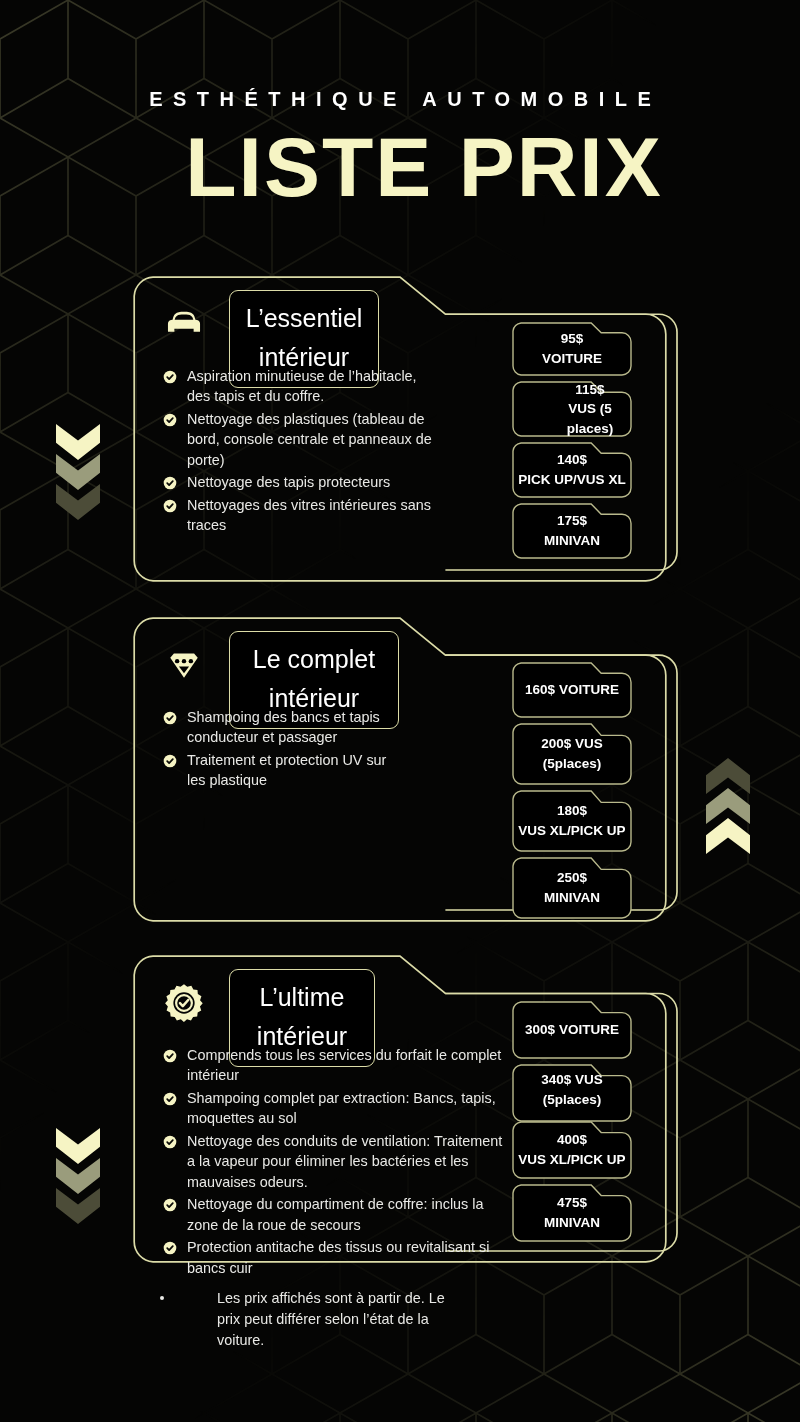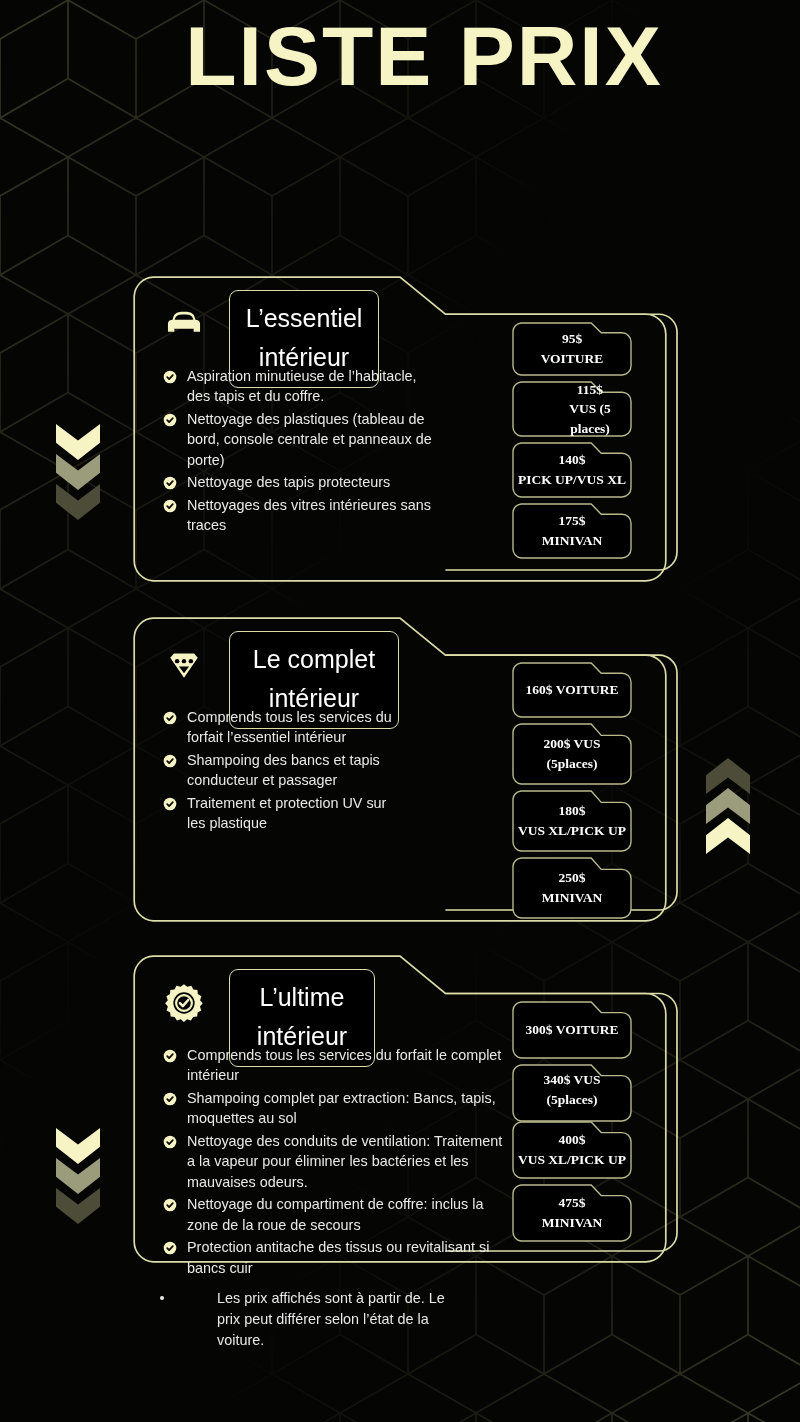--- a/index.html
+++ b/index.html
@@ -71,21 +71,21 @@
   .feat-mark { flex:0 0 auto; width:14px; height:14px; margin-top:4px; margin-right:10px; }
   .feat-mark svg { display:block; width:14px; height:14px; }
   .feat-text {
     color:#e9e9e6;
     font-size:14.4px;
     line-height:1.42;
     font-weight:400;
   }
 
   
-  .prices { position:absolute; z-index:6;font-family:Liberation Serif, serif; }
+  .prices { position:absolute; z-index:6; }
   .price-box {
     position:relative;
     width:120px;
     margin-bottom:5px;
   }
   .price-box .pb-frame { position:absolute; inset:0; z-index:1; }
   .price-box .pb-text {
     position:relative; z-index:2;
     display:flex; flex-direction:column; align-items:center; justify-content:center;
     height:100%;
@@ -127,20 +127,21 @@
       </mask>
     <mask id="mBR">
         <rect width="800" height="1422" fill="url(#fadeBR)"></rect>
       </mask>
   </defs>
   <rect width="800" height="1422" fill="url(#cubes)" mask="url(#mTL)"></rect>
   <rect width="800" height="1422" fill="url(#cubes)" mask="url(#mBR)"></rect>
 </svg>
 
 <div class="header">
+  <div class="eyebrow">ESTHÉTHIQUE AUTOMOBILE</div>
   <div class="bigtitle">LISTE PRIX</div>
 </div>
 
 <div class="chevrons" id="chev-left-1">
   <span class="chev chev-down" style="background:#F6F4C4"></span>
   <span class="chev chev-down" style="background:#9A9C7C;margin-top:-6px"></span>
   <span class="chev chev-down" style="background:#4C4C38;margin-top:-6px"></span>
 </div>
 <div class="chevrons" id="chev-left-2">
   <span class="chev chev-down" style="background:#F6F4C4"></span>
@@ -321,29 +322,20 @@
       <span class="title-line">intérieur</span>
     </div>
       <div class="features" style="left:30px;top:90px;width:245px;">
         <div class="feat">
         <span class="feat-mark">
             <svg viewBox="0 0 16 16">
               <circle cx="8" cy="8" r="7.2" fill="#F6F4C4"></circle>
               <path d="M4.8 8.2 L7 10.4 L11.2 5.8" fill="none" stroke="#0b0b08" stroke-width="2" stroke-linecap="round" stroke-linejoin="round"></path>
             </svg>
           </span>
-        <span class="feat-text">Comprends tous les services du forfait l’essentiel intérieur</span>
-      </div>
-        <div class="feat">
-        <span class="feat-mark">
-            <svg viewBox="0 0 16 16">
-              <circle cx="8" cy="8" r="7.2" fill="#F6F4C4"></circle>
-              <path d="M4.8 8.2 L7 10.4 L11.2 5.8" fill="none" stroke="#0b0b08" stroke-width="2" stroke-linecap="round" stroke-linejoin="round"></path>
-            </svg>
-          </span>
         <span class="feat-text">Shampoing des bancs et tapis conducteur et passager</span>
       </div>
         <div class="feat">
         <span class="feat-mark">
             <svg viewBox="0 0 16 16">
               <circle cx="8" cy="8" r="7.2" fill="#F6F4C4"></circle>
               <path d="M4.8 8.2 L7 10.4 L11.2 5.8" fill="none" stroke="#0b0b08" stroke-width="2" stroke-linecap="round" stroke-linejoin="round"></path>
             </svg>
           </span>
         <span class="feat-text">Traitement et protection UV sur les plastique</span>

